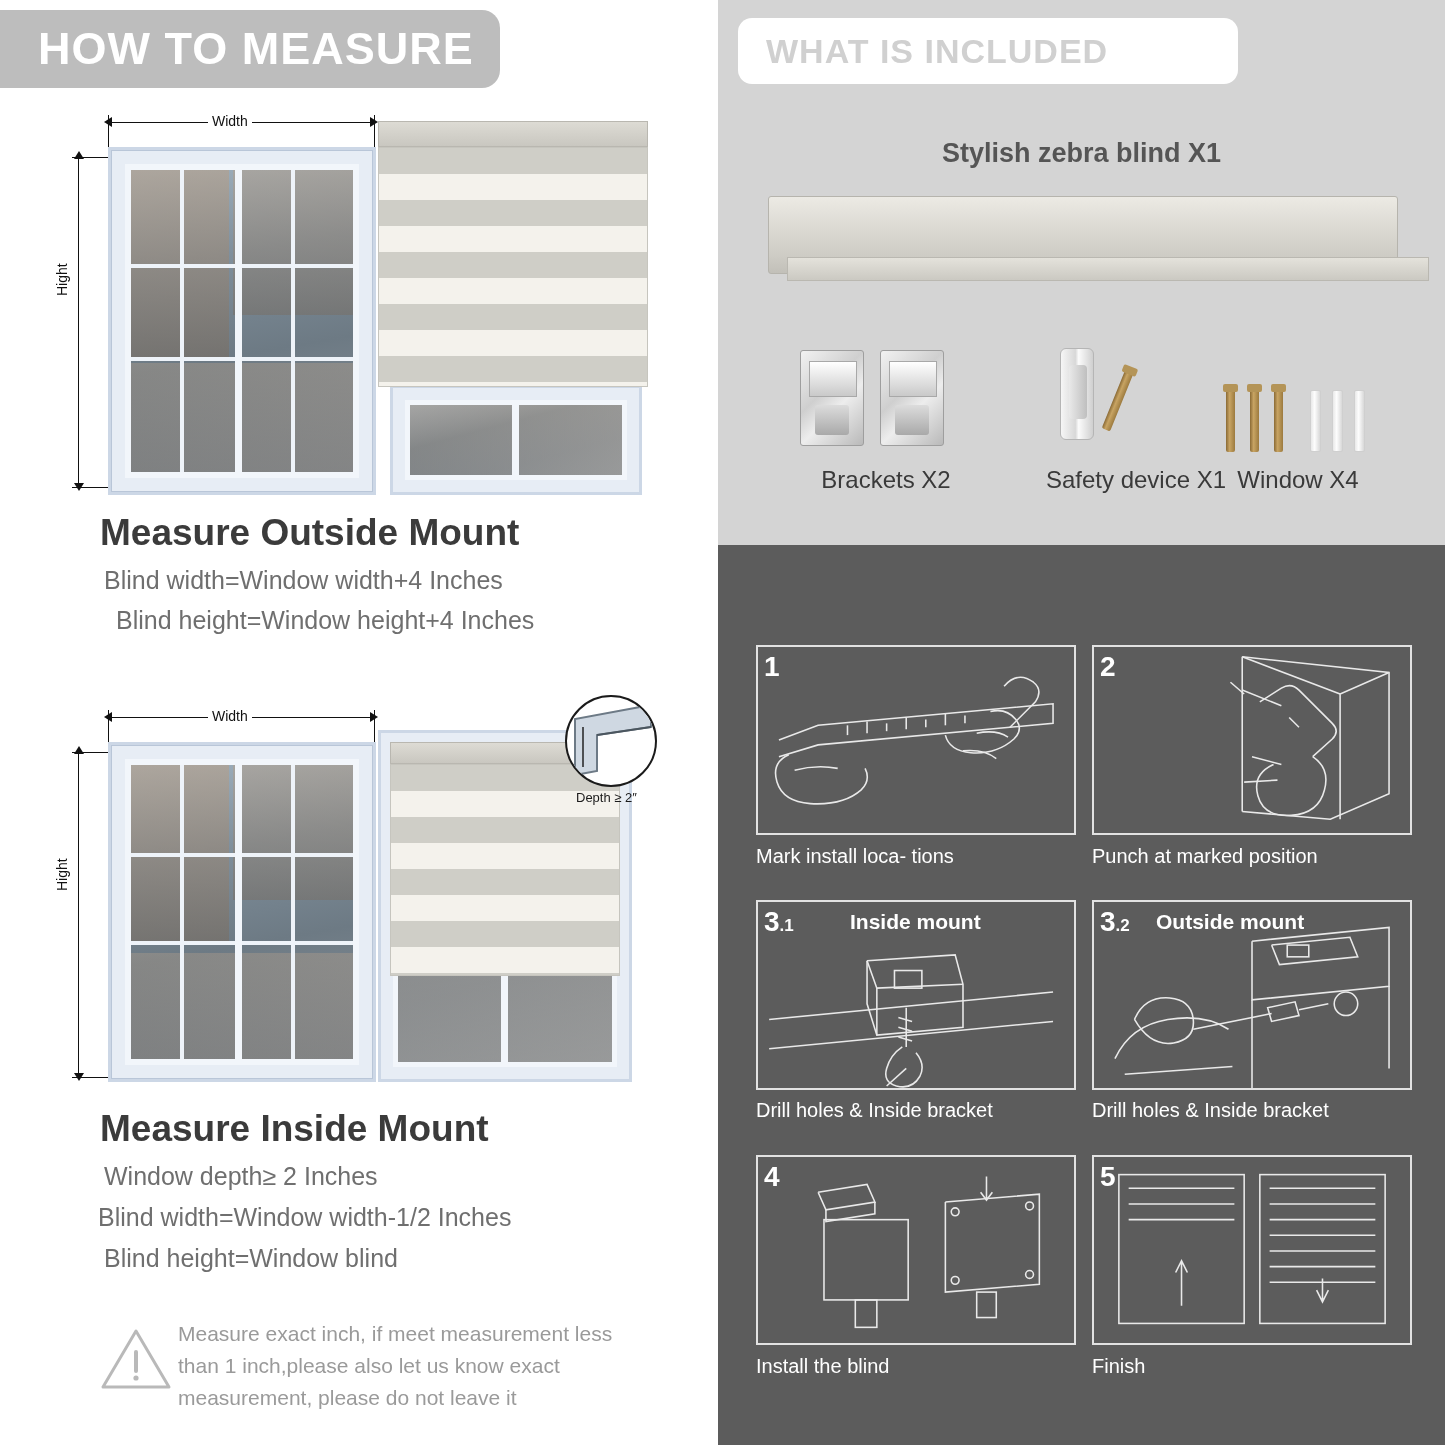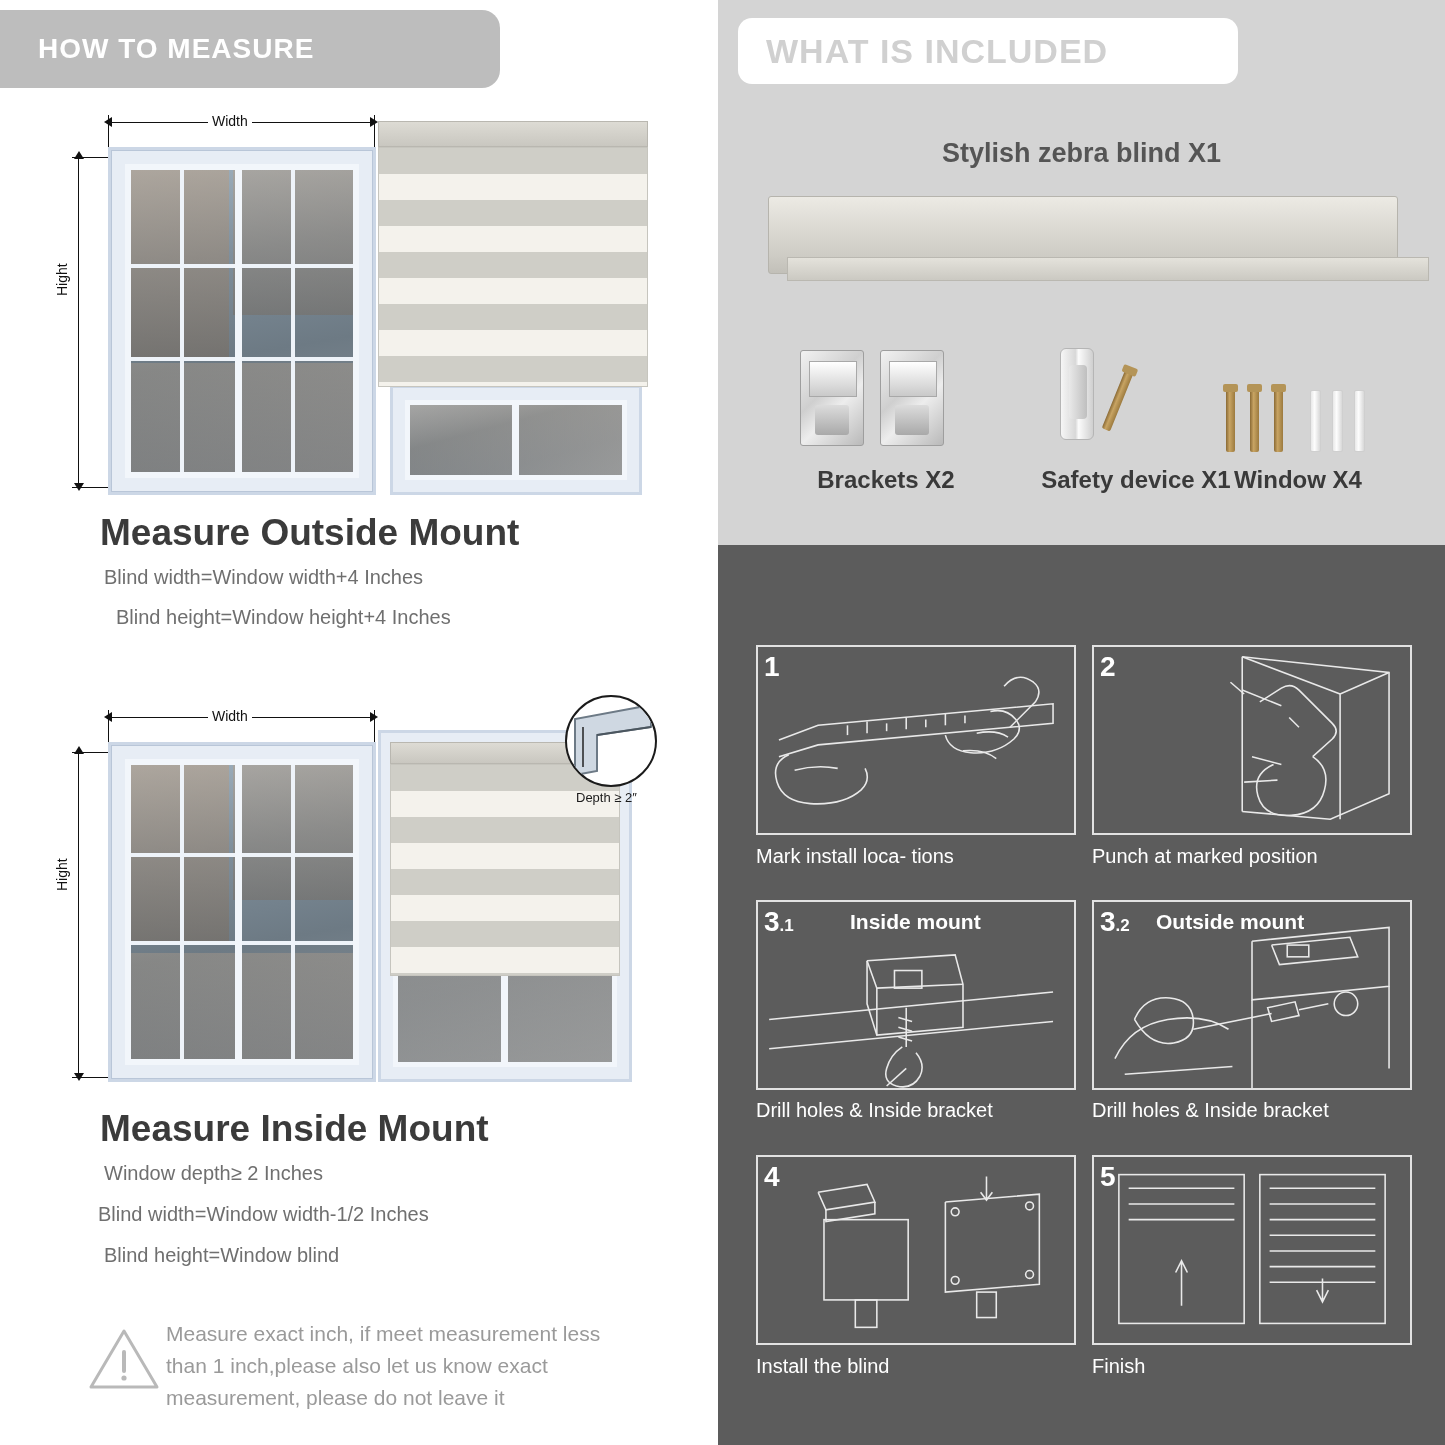--- a/index.html
+++ b/index.html
@@ -16,21 +16,21 @@
   .left-panel {
     position:absolute; left:0; top:0; width:710px; height:1445px;
     background:#ffffff;
   }
   .tab-gray {
     position:absolute; left:0; top:10px; width:500px; height:78px;
     background:#bdbdbd; border-radius:0 18px 18px 0;
     display:flex; align-items:center;
   }
   .tab-gray .t {
-    color:#ffffff; font-size:28px; font-weight:bold; letter-spacing:1px;
+    color:#ffffff; font-size:45px; font-weight:bold; letter-spacing:1px;
     padding-left:38px;
   }
 
   .illus1 { position:absolute; left:60px; top:105px; width:600px; height:400px; }
   .illus2 { position:absolute; left:60px; top:700px; width:600px; height:390px; }
 
   
   .dimline-h { position:absolute; height:1px; background:#111; }
   .dimline-v { position:absolute; width:1px; background:#111; }
   .tick-v { position:absolute; width:1px; background:#111; }
@@ -83,32 +83,32 @@
   }
   .zebra-head {
     position:absolute; background:linear-gradient(180deg,#dddbd4,#c9c7c0);
     border:1px solid #b9b7b0;
   }
 
   .h-title {
     position:absolute; color:#3b3b3b; font-size:37px; font-weight:bold;
   }
   .body-line {
-    position:absolute; color:#6f6f6f; font-size:20px;text-align:center;
+    position:absolute; color:#6f6f6f; font-size:25px;text-align:center;
   }
 
   
   .depth-circle {
     position:absolute; border:2px solid #1b1b1b; border-radius:50%;
     background:#ffffff; overflow:hidden;
   }
   .depth-note { position:absolute; font-size:13px; color:#1b1b1b; }
 
   
-  .warn { position:absolute; left:88px; top:1318px; width:560px; height:110px; }
+  .warn { position:absolute; left:100px; top:1318px; width:560px; height:110px; }
   .warn-tri { position:absolute; left:0; top:8px; width:72px; height:66px; }
   .warn-text { position:absolute; left:78px; top:0; width:480px; color:#9a9a9a; font-size:21px; line-height:32px; }
 
   
   .right-top {
     position:absolute; left:718px; top:0; width:727px; height:545px;
     background:#d4d4d4;
   }
   .tab-white {
     position:absolute; left:20px; top:18px; width:500px; height:66px;
@@ -126,21 +126,21 @@
     position:absolute; left:50px; top:196px; width:630px; height:78px;
     background:linear-gradient(180deg,#eceae4 0%,#dcdad3 40%,#cfcdc6 75%,#c2c0b9 100%);
     border:1px solid #b6b4ad; border-radius:3px;
   }
   .headrail:after{
     content:""; position:absolute; left:18px; top:60px; width:640px; height:22px;
     background:linear-gradient(180deg,#e4e2db,#cbc9c2);
     border:1px solid #bab8b1;
   }
   .part-label {
-    position:absolute; color:#3a3a3a; font-size:24px; text-align:center;font-weight:bold;
+    position:absolute; color:#3a3a3a; font-size:24px; text-align:center;
   }
 
   
   .bracket {
     position:absolute; width:64px; height:96px;
     background:linear-gradient(135deg,#f2f2f2 0%,#cfcfcf 40%,#ededed 60%,#b9b9b9 100%);
     border:1px solid #9e9e9e; border-radius:3px;
   }
   .bracket:before{
     content:""; position:absolute; left:8px; top:10px; width:46px; height:34px;

